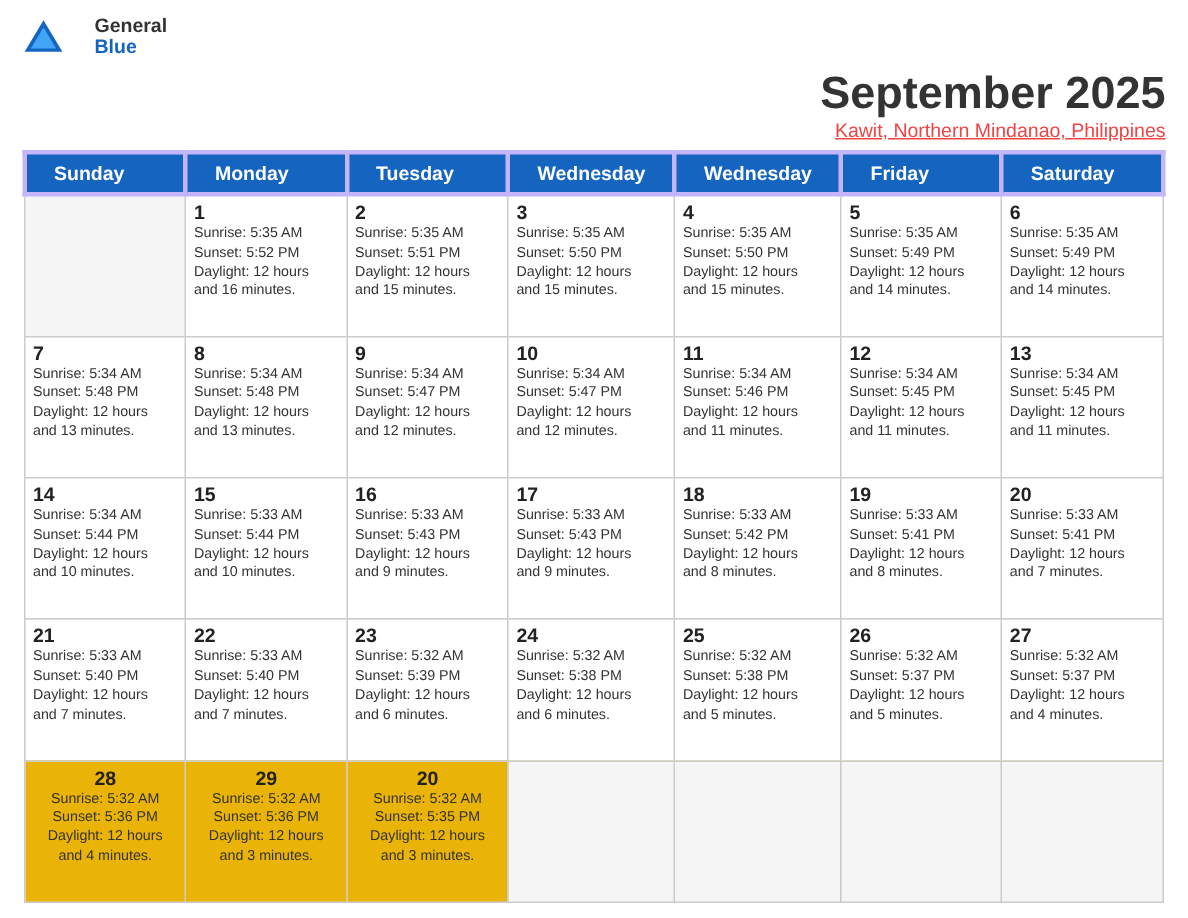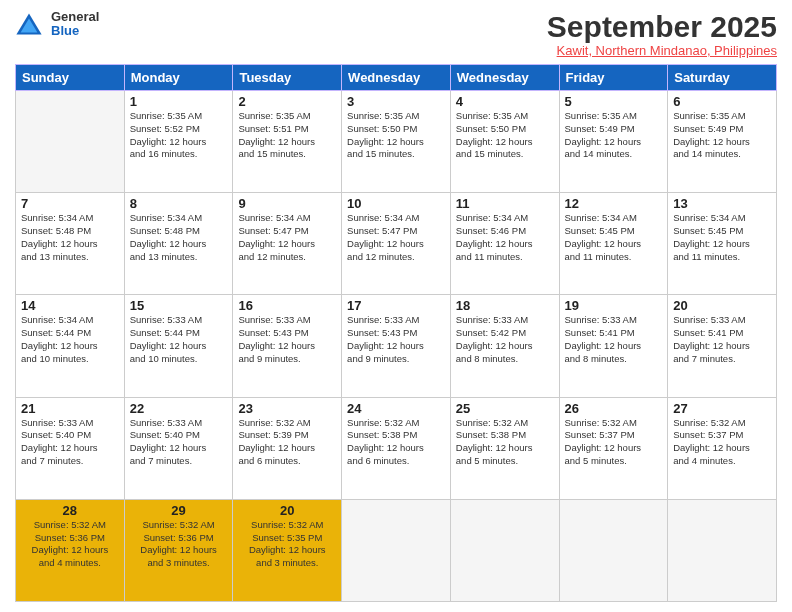--- a/index.html
+++ b/index.html
@@ -19,21 +19,21 @@
     }
     .header {
       display: flex;
       align-items: flex-start;
       justify-content: space-between;
       margin-bottom: 6px;
     }
     .logo {
       display: flex;
       align-items: center;
-      gap: 8px;
+      gap: 20px;
     }
     .logo-text {
       display: flex;
       flex-direction: column;
       font-size: 13px;
       font-weight: bold;
       line-height: 1.1;
     }
     .logo-general { color: #333; }
     .logo-blue { color: #1565c0; }
@@ -42,39 +42,40 @@
       height: 28px;
     }
     .title-block {
       text-align: right;
     }
     .month-title {
       font-size: 30px;
       font-weight: bold;
       color: #333;
       line-height: 1.1;
+      margin-top: 36px;
     }
     .subtitle {
       font-size: 13px;
       color: #ef4444;
       text-decoration: underline;
     }
     .calendar-table {
       width: 100%;
       border-collapse: collapse;
       flex: 1;
     }
     .calendar-table th {
       background: #1565c0;
       color: #fff;
       text-align: left;
-      padding: 5px 6px;
+      padding: 5px 18px;
       font-size: 13px;
       font-weight: bold;
-      border: 1px solid #c4b5fd;
+      border: 3px solid #c4b5fd;
     }
     .calendar-table td {
       border: 1px solid #ccc;
       vertical-align: top;
       padding: 3px 5px;
       width: calc(100% / 7);
       min-height: 75px;
       height: 75px;
     }
     .day-num {

